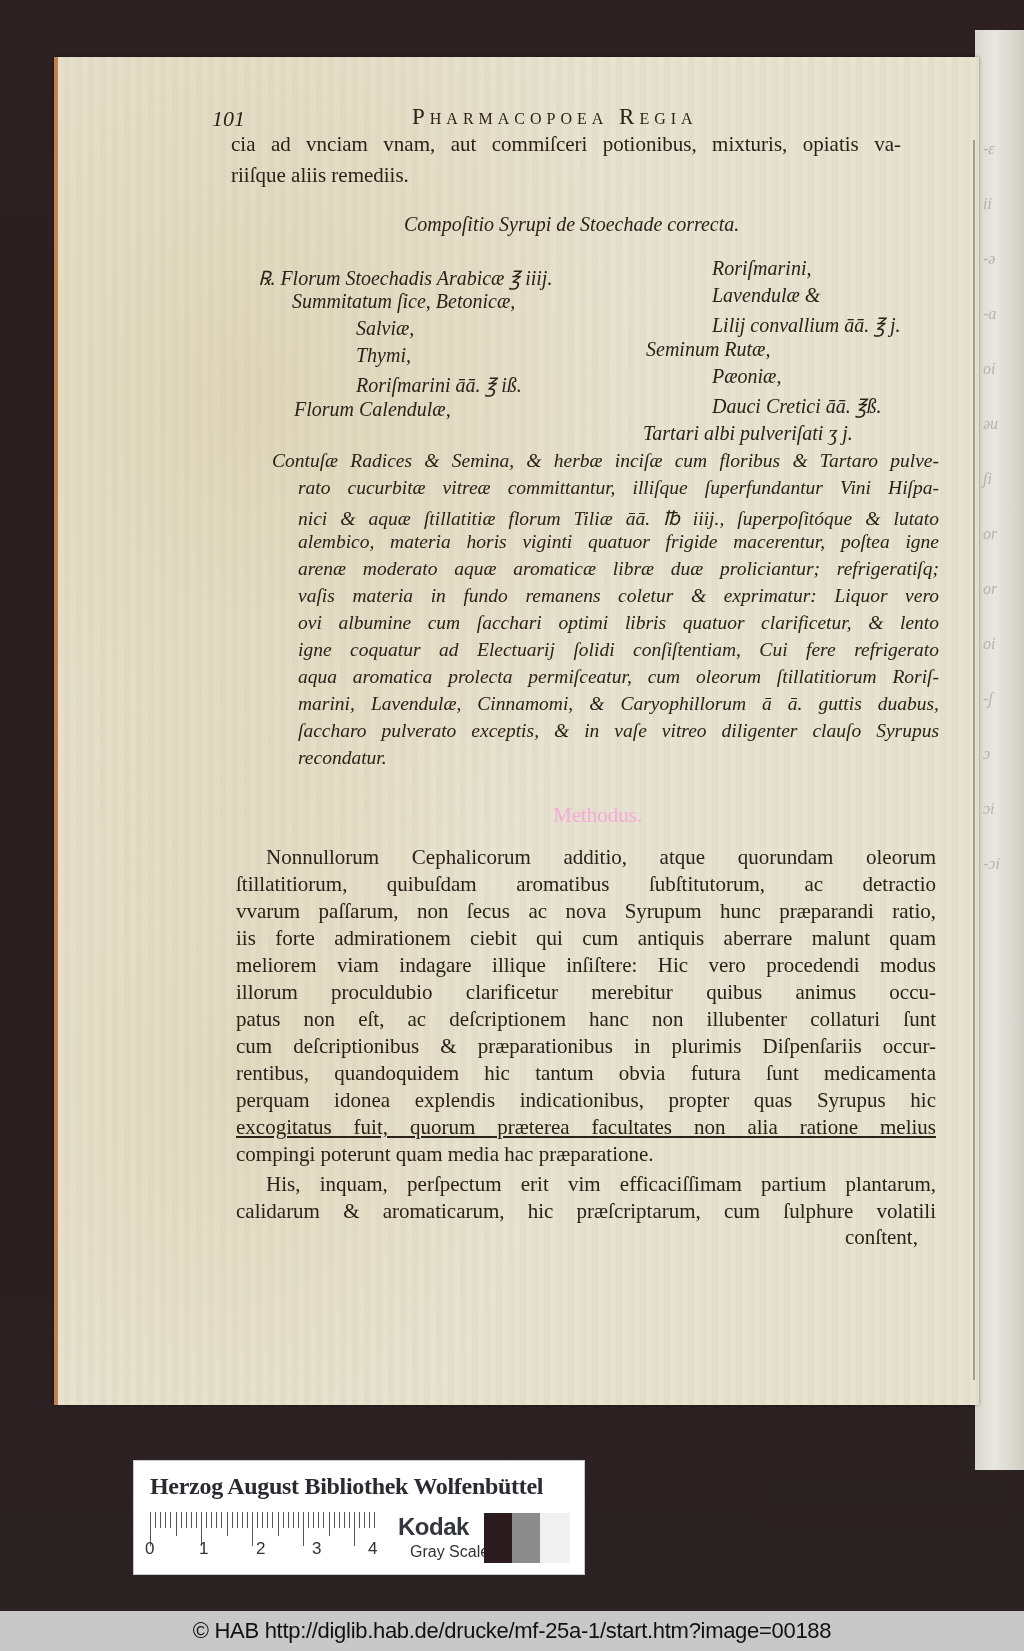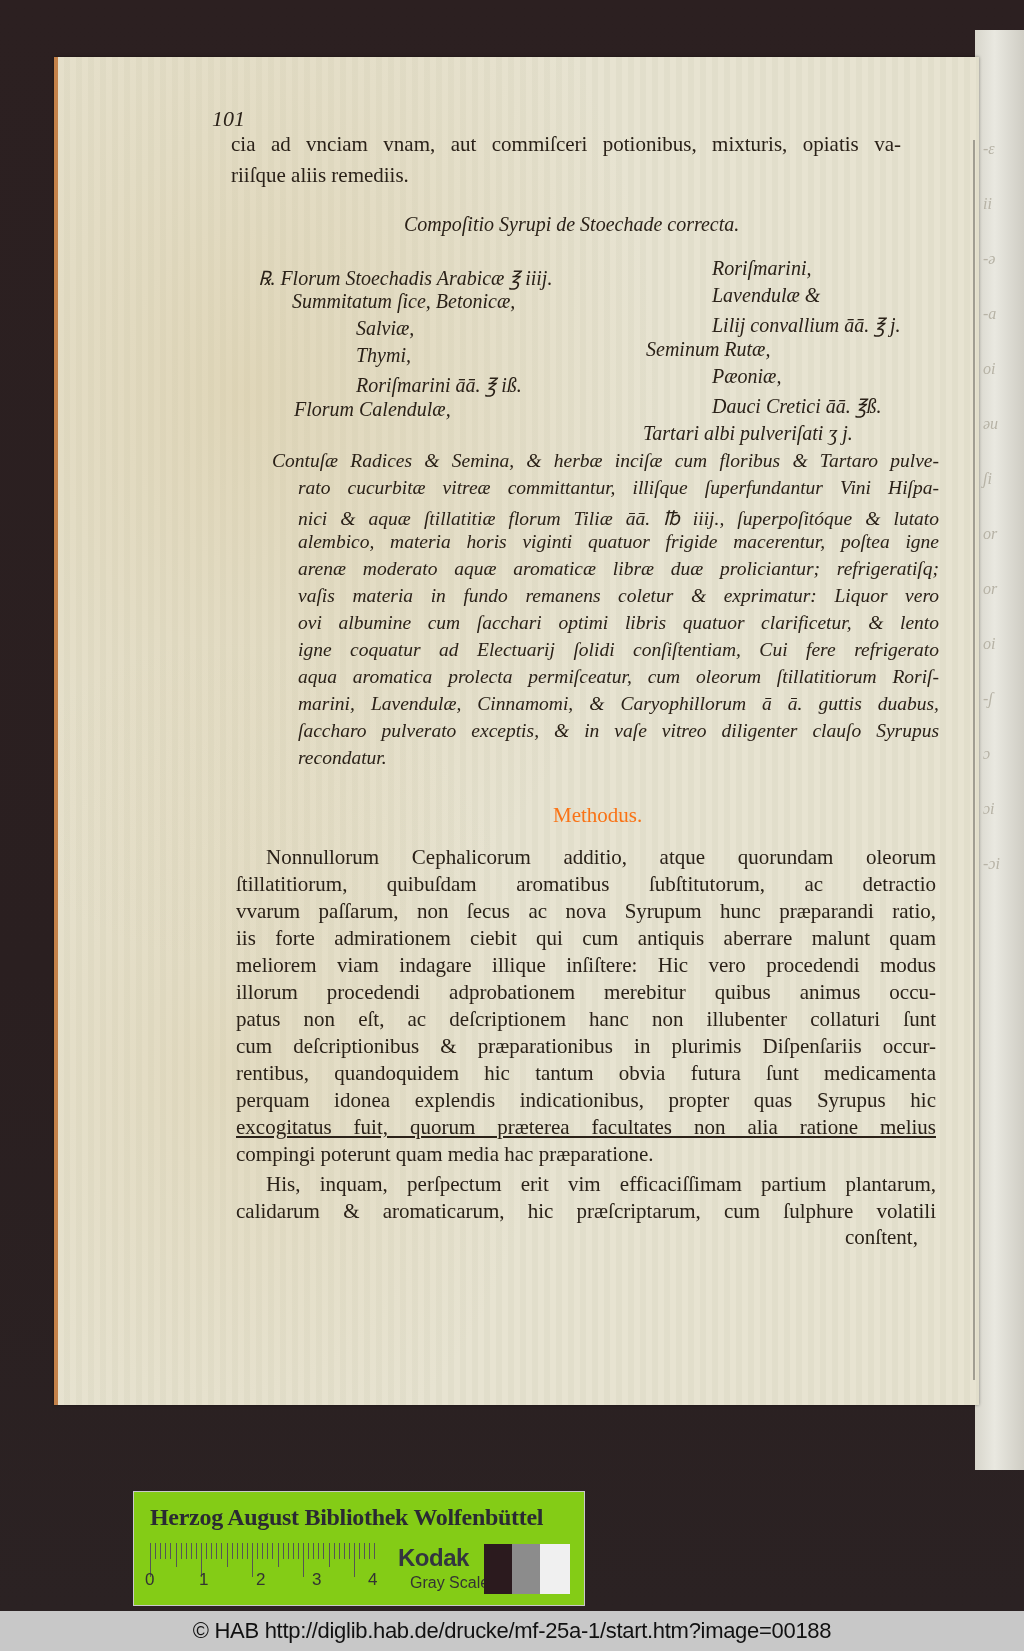--- a/index.html
+++ b/index.html
@@ -45,28 +45,28 @@
     }
     .roman { font-family: "Liberation Serif", serif; }
     .italic { font-family: "Liberation Serif", serif; font-style: italic; }
     .block { position: absolute; color: #2a2118; }
     .block .ln { position: absolute; white-space: nowrap; text-align: justify; text-align-last: justify; }
     .recipe-title {
       position: absolute; top: 213px; left: 404px; font-size: 20px; font-style: italic; color: #2a2118;
     }
     .ingredient { position: absolute; font-size: 20px; font-style: italic; color: #2a2118; white-space: nowrap; }
     .section-title {
-      position: absolute; top: 803px; left: 553px; font-size: 21px; color: #f97316;
+      position: absolute; top: 803px; left: 553px; font-size: 21px; color: #f9a8d4;
     }
     .catchword { position: absolute; font-size: 21px; color: #2a2118; }
 
     
     .card {
       position: absolute; left: 133px; top: 1460px; width: 450px; height: 113px;
-      background: #84cc16; border: 1px solid #c9c9cb; margin-top: 31px;
+      background: #ffffff; border: 1px solid #c9c9cb;
     }
     .card-title {
       position: absolute; left: 16px; top: 12px; font-family: "Liberation Serif", serif;
       font-weight: bold; font-size: 24px; color: #2a2a33; white-space: nowrap; letter-spacing: -0.3px;
     }
     .ruler {
       position: absolute; left: 16px; top: 51px; width: 228px; height: 36px;
     }
     .ruler .tick { position: absolute; top: 0; width: 1px; background: #555; }
     .ruler-num {
@@ -109,20 +109,21 @@
     <span class="ghost" style="top: 715px;">ɔ</span>
     <span class="ghost" style="top: 770px;">ɔi</span>
     <span class="ghost" style="top: 825px;">-ɔi</span>
   </div>
 
 <div class="page"></div>
 <div class="gutter-line"></div>
 
 <div class="running-head">
   <span class="folio">101</span>
+  <span class="head-title">Pharmacopoea Regia</span>
 </div>
 
 <div class="block roman" style="left:231px; top:132px; width:670px; font-size:21px;">
   <div class="ln" style="top:0; width:670px;">cia ad vnciam vnam, aut commiſceri potionibus, mixturis, opiatis va-</div>
   <div class="ln" style="top:31px; text-align:left; text-align-last:left;">riiſque aliis remediis.</div>
 </div>
 
 <div class="recipe-title">Compoſitio Syrupi de Stoechade correcta.</div>
 
 <div class="ingredient" style="left:258px; top:264px;">℞. Florum Stoechadis Arabicæ ℥ iiij.</div>
@@ -156,21 +157,21 @@
 </div>
 
 <div class="section-title">Methodus.</div>
 
 <div class="block roman" style="left:236px; top:845px; width:700px; font-size:21px;">
   <div class="ln" style="top:0; left:30px; width:670px;">Nonnullorum Cephalicorum additio, atque quorundam oleorum</div>
   <div class="ln" style="top:27px; width:700px;">ſtillatitiorum, quibuſdam aromatibus ſubſtitutorum, ac detractio</div>
   <div class="ln" style="top:54px; width:700px;">vvarum paſſarum, non ſecus ac nova Syrupum hunc præparandi ratio,</div>
   <div class="ln" style="top:81px; width:700px;">iis forte admirationem ciebit qui cum antiquis aberrare malunt quam</div>
   <div class="ln" style="top:108px; width:700px;">meliorem viam indagare illique inſiſtere: Hic vero procedendi modus</div>
-  <div class="ln" style="top:135px; width:700px;">illorum procedendi adprobationem merebitur quibus animus occu-</div>
+  <div class="ln" style="top:135px; width:700px;">illorum proculdubio clarificetur merebitur quibus animus occu-</div>
   <div class="ln" style="top:162px; width:700px;">patus non eſt, ac deſcriptionem hanc non illubenter collaturi ſunt</div>
   <div class="ln" style="top:189px; width:700px;">cum deſcriptionibus &amp; præparationibus in plurimis Diſpenſariis occur-</div>
   <div class="ln" style="top:216px; width:700px;">rentibus, quandoquidem hic tantum obvia futura ſunt medicamenta</div>
   <div class="ln" style="top:243px; width:700px;">perquam idonea explendis indicationibus, propter quas Syrupus hic</div>
   <div class="ln" style="top:270px; width:700px;text-decoration:underline;">excogitatus fuit, quorum præterea facultates non alia ratione melius</div>
   <div class="ln" style="top:297px; text-align:left; text-align-last:left;">compingi poterunt quam media hac præparatione.</div>
 </div>
 
 <div class="block roman" style="left:236px; top:1172px; width:700px; font-size:21px;">
   <div class="ln" style="top:0; left:30px; width:670px;">His, inquam, perſpectum erit vim efficaciſſimam partium plantarum,</div>

